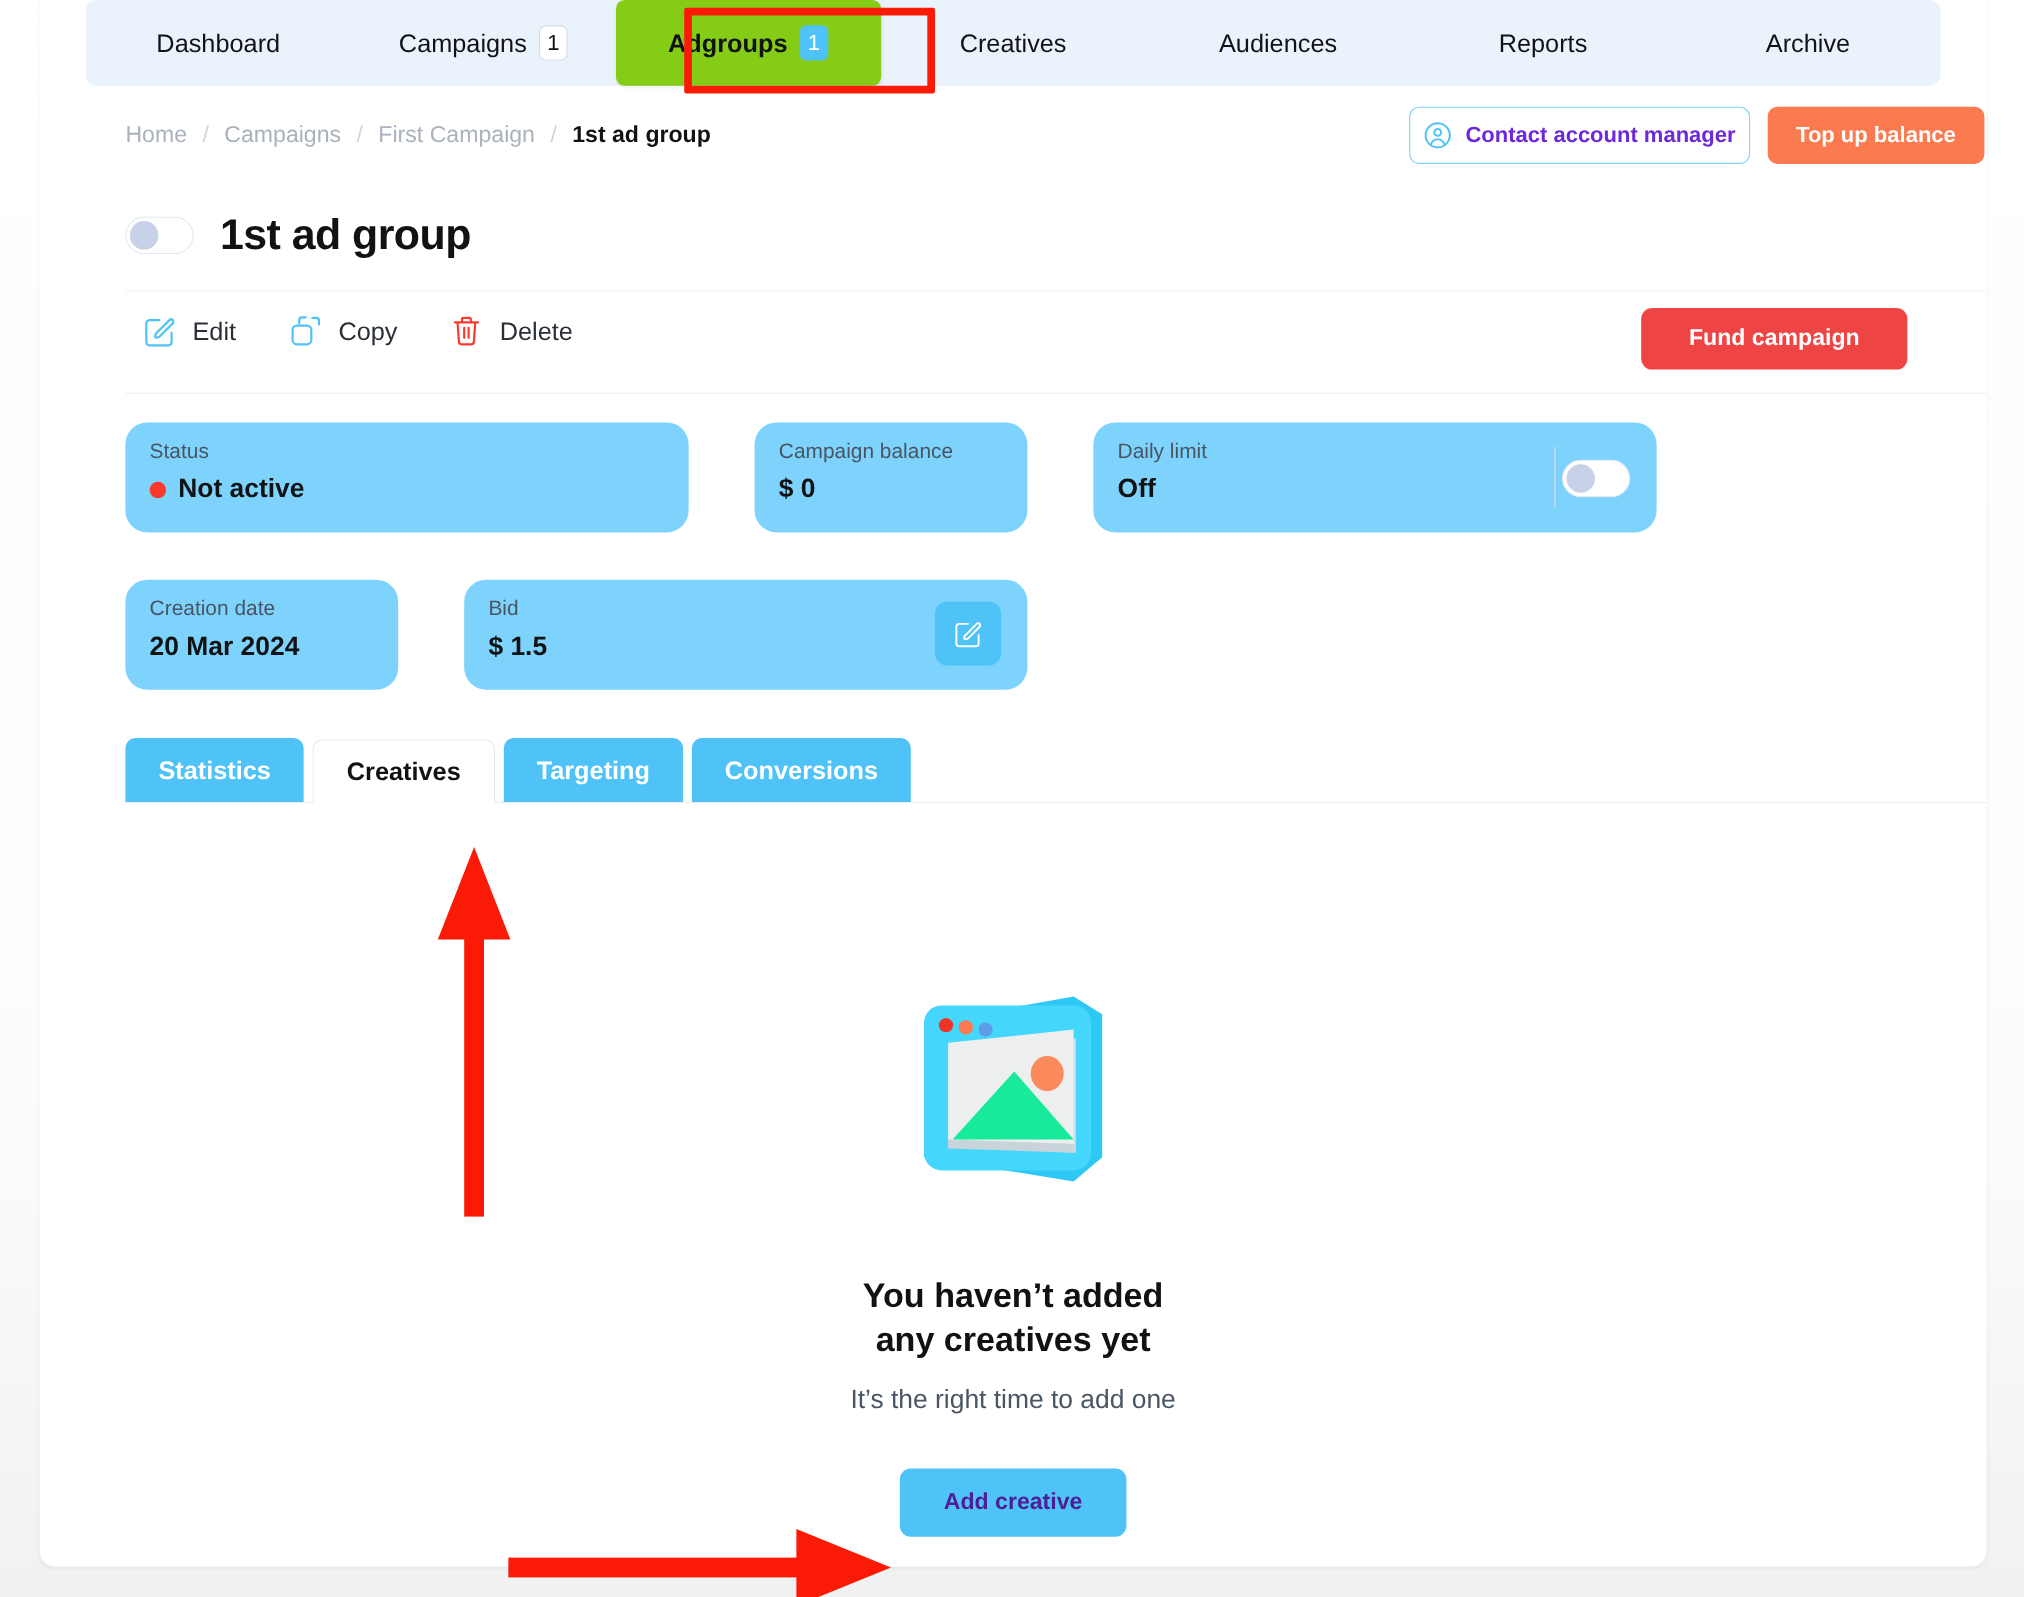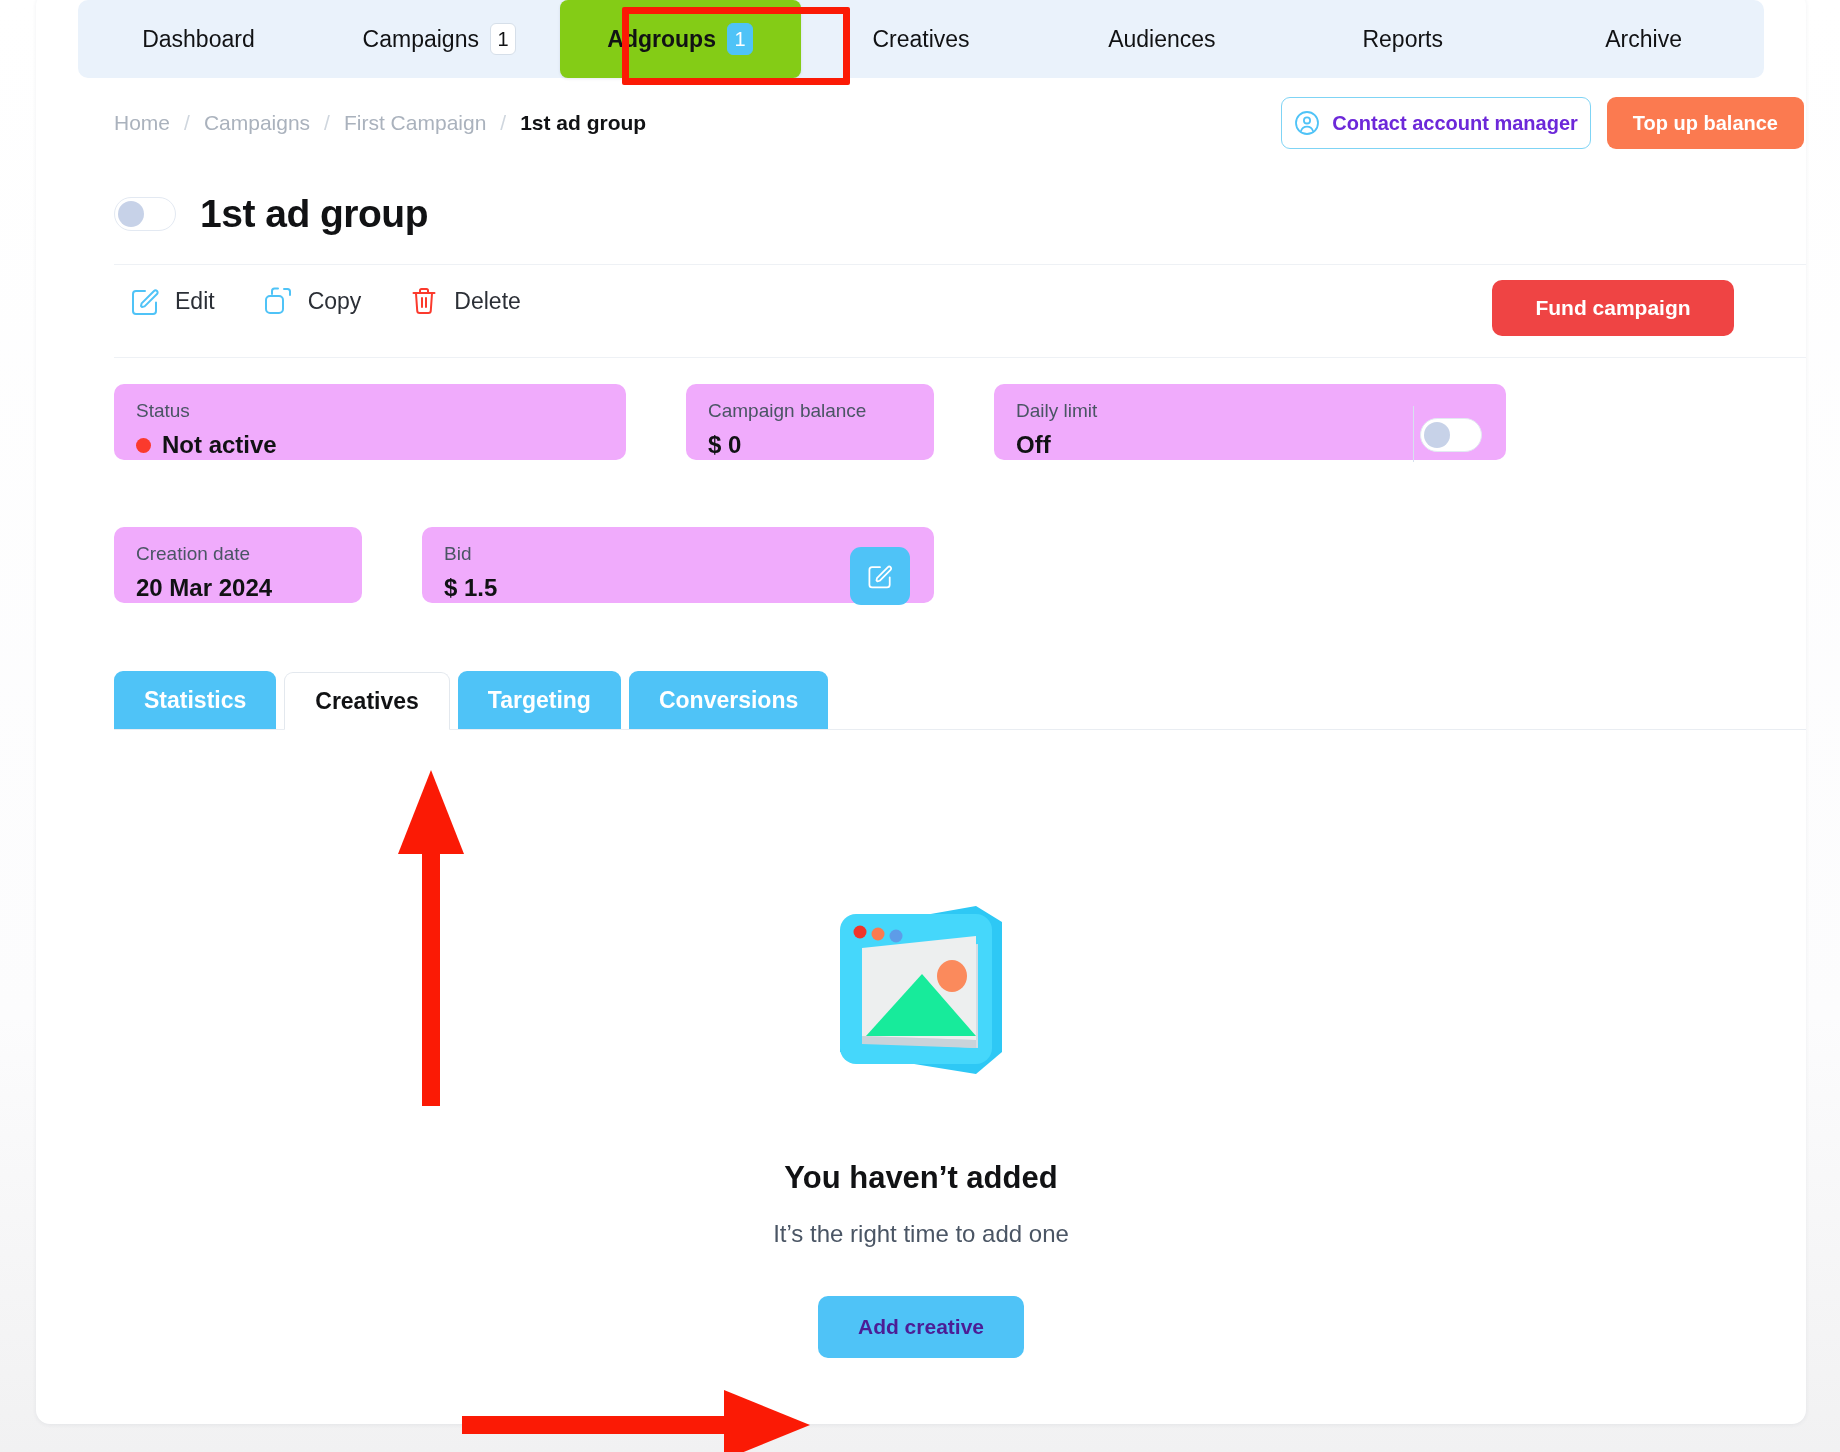--- a/index.html
+++ b/index.html
@@ -190,23 +190,23 @@
     font-size: 21px; font-weight: bold;
     display: flex; align-items: center; justify-content: center;
     cursor: pointer;
   }
 
   
   .statrow { position: absolute; left: 78px; display: flex; gap: 60px; }
   .statrow.row1 { top: 392px; }
   .statrow.row2 { top: 535px; }
   .stat {
-    background: #f0abfc;
-    border-radius: 10px;
-    height: 76px;
+    background: #7dd3fc;
+    border-radius: 20px;
+    height: 100px;
     padding: 16px 22px 0 22px;
     position: relative;
     display: flex; flex-direction: column; gap: 9px;
   }
   .stat .lbl { font-size: 19px; color: #4a5564; }
   .stat .val { font-size: 24px; font-weight: bold; color: #111214; display: flex; align-items: center; gap: 11px; }
   .dot { width: 15px; height: 15px; border-radius: 50%; background: #fb3a2d; flex: none; }
 
   .w-status { width: 512px; }
   .w-type   { width: 248px; }
@@ -492,20 +492,21 @@
 
         <ellipse cx="126" cy="84" rx="15" ry="16" fill="#fb8a5c"></ellipse>
 
         <path d="M40 144 L96 82 L150 144 Z" fill="#17eb9b"></path>
 
         <path d="M36 144 L150 148 L150 156 L36 152 Z" fill="#c9d3da"></path>
       </svg>
 
       <div class="empty-h">
         <div>You haven’t added</div>
+        <div>any creatives yet</div>
       </div>
 
       <div class="empty-p">It’s the right time to add one</div>
 
       <div class="btn-add">
         <span>Add creative</span>
       </div>
     </div>
 
   </div>

